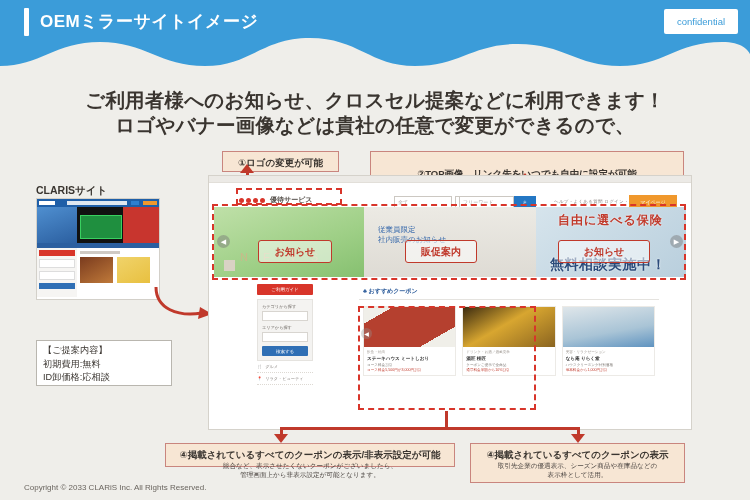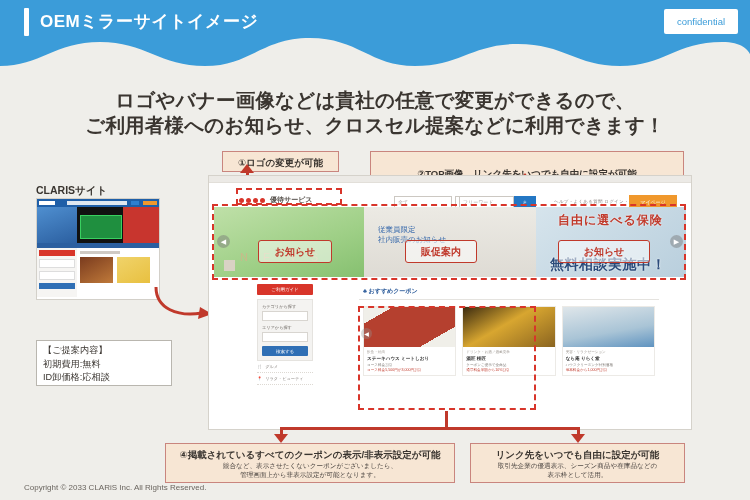--- a/index.html
+++ b/index.html
@@ -20,21 +20,21 @@
   
   .lead{position:absolute;left:0;top:88px;width:750px;text-align:center;color:#3a3530;
         font-size:19.5px;font-weight:bold;line-height:25px;letter-spacing:.2px;}
   
   .callout{position:absolute;background:#f7e6d4;border:1px solid #c9857e;
            text-align:center;color:#3a3530;box-sizing:border-box;}
   .callout .t1{font-size:9.5px;font-weight:bold;line-height:13px;}
   .callout .t2{font-size:6.6px;line-height:9px;color:#4a4440;}
   #co1{left:222px;top:151px;width:117px;height:21px;padding-top:4px;}
   #co2{left:370px;top:151px;width:314px;height:30px;padding-top:15px;}
-  #co4{left:165px;top:443px;width:290px;height:40px;padding-top:4px;}
+  #co4{left:165px;top:443px;width:290px;height:24px;padding-top:4px;}
   #co3{left:470px;top:443px;width:215px;height:40px;padding-top:4px;}
   
   .tri-up{position:absolute;width:0;height:0;border-left:7px solid transparent;border-right:7px solid transparent;border-bottom:9px solid #c0392b;}
   .tri-dn{position:absolute;width:0;height:0;border-left:7px solid transparent;border-right:7px solid transparent;border-top:9px solid #c0392b;}
   .vbar{position:absolute;background:#c0392b;}
   
   .claris-label{position:absolute;left:36px;top:184px;font-size:10.5px;color:#3a3530;font-weight:bold;}
   .claris-shot{position:absolute;left:36px;top:198px;width:122px;height:100px;background:#fff;
                border:1px solid #d3d0c9;overflow:hidden;}
   .props{position:absolute;left:36px;top:340px;width:136px;height:46px;background:#fff;border:1px solid #b9b6af;
@@ -107,22 +107,22 @@
     <path d="M0,30 C40,30 55,6 100,6 C145,6 160,30 205,30 C250,30 262,2 310,2
              C358,2 370,30 415,30 C460,30 472,8 518,8 C564,8 576,30 620,30
              C664,30 676,6 722,6 C742,6 748,14 750,18 L750,42 L0,42 Z" fill="#efeeea"></path>
   </svg>
   <div class="hdr-bar"></div>
   <div class="hdr-title">OEMミラーサイトイメージ</div>
   <div class="conf">confidential</div>
 </div>
 
 <div class="lead">
+  <div>ご利用者様へのお知らせ、クロスセル提案などに利用できます！</div>
   <div>ロゴやバナー画像などは貴社の任意で変更ができるので、</div>
-  <div>ご利用者様へのお知らせ、クロスセル提案などに利用できます！</div>
 </div>
 
 <div class="callout" id="co1">
   <div class="t1">①ロゴの変更が可能</div>
 </div>
 <div class="vbar" style="left:246px;top:172px;width:3px;height:12px;"></div>
 <div class="tri-up" style="left:240px;top:164px;"></div>
 
 <div class="callout" id="co2">
   <div class="t1">②TOP画像、リンク先をいつでも自由に設定が可能</div>
@@ -284,18 +284,18 @@
 <div class="tri-dn" style="left:274px;top:434px;"></div>
 <div class="tri-dn" style="left:571px;top:434px;"></div>
 
 <div class="callout" id="co4">
   <div class="t1">④掲載されているすべてのクーポンの表示/非表示設定が可能</div>
   <div class="t2">競合など、表示させたくないクーポンがございましたら、</div>
   <div class="t2">管理画面上から非表示設定が可能となります。</div>
 </div>
 
 <div class="callout" id="co3">
-  <div class="t1">リンク先をいつでも自由に設定が可能</div>
+  <div class="t1">④掲載されているすべてのクーポンの表示</div>
   <div class="t2">取引先企業の優遇表示、シーズン商品や在庫品などの</div>
   <div class="t2">表示枠として活用。</div>
 </div>
 
 <div class="foot">Copyright © 2033 CLARiS Inc. All Rights Reserved.</div>
 
 </body></html>

